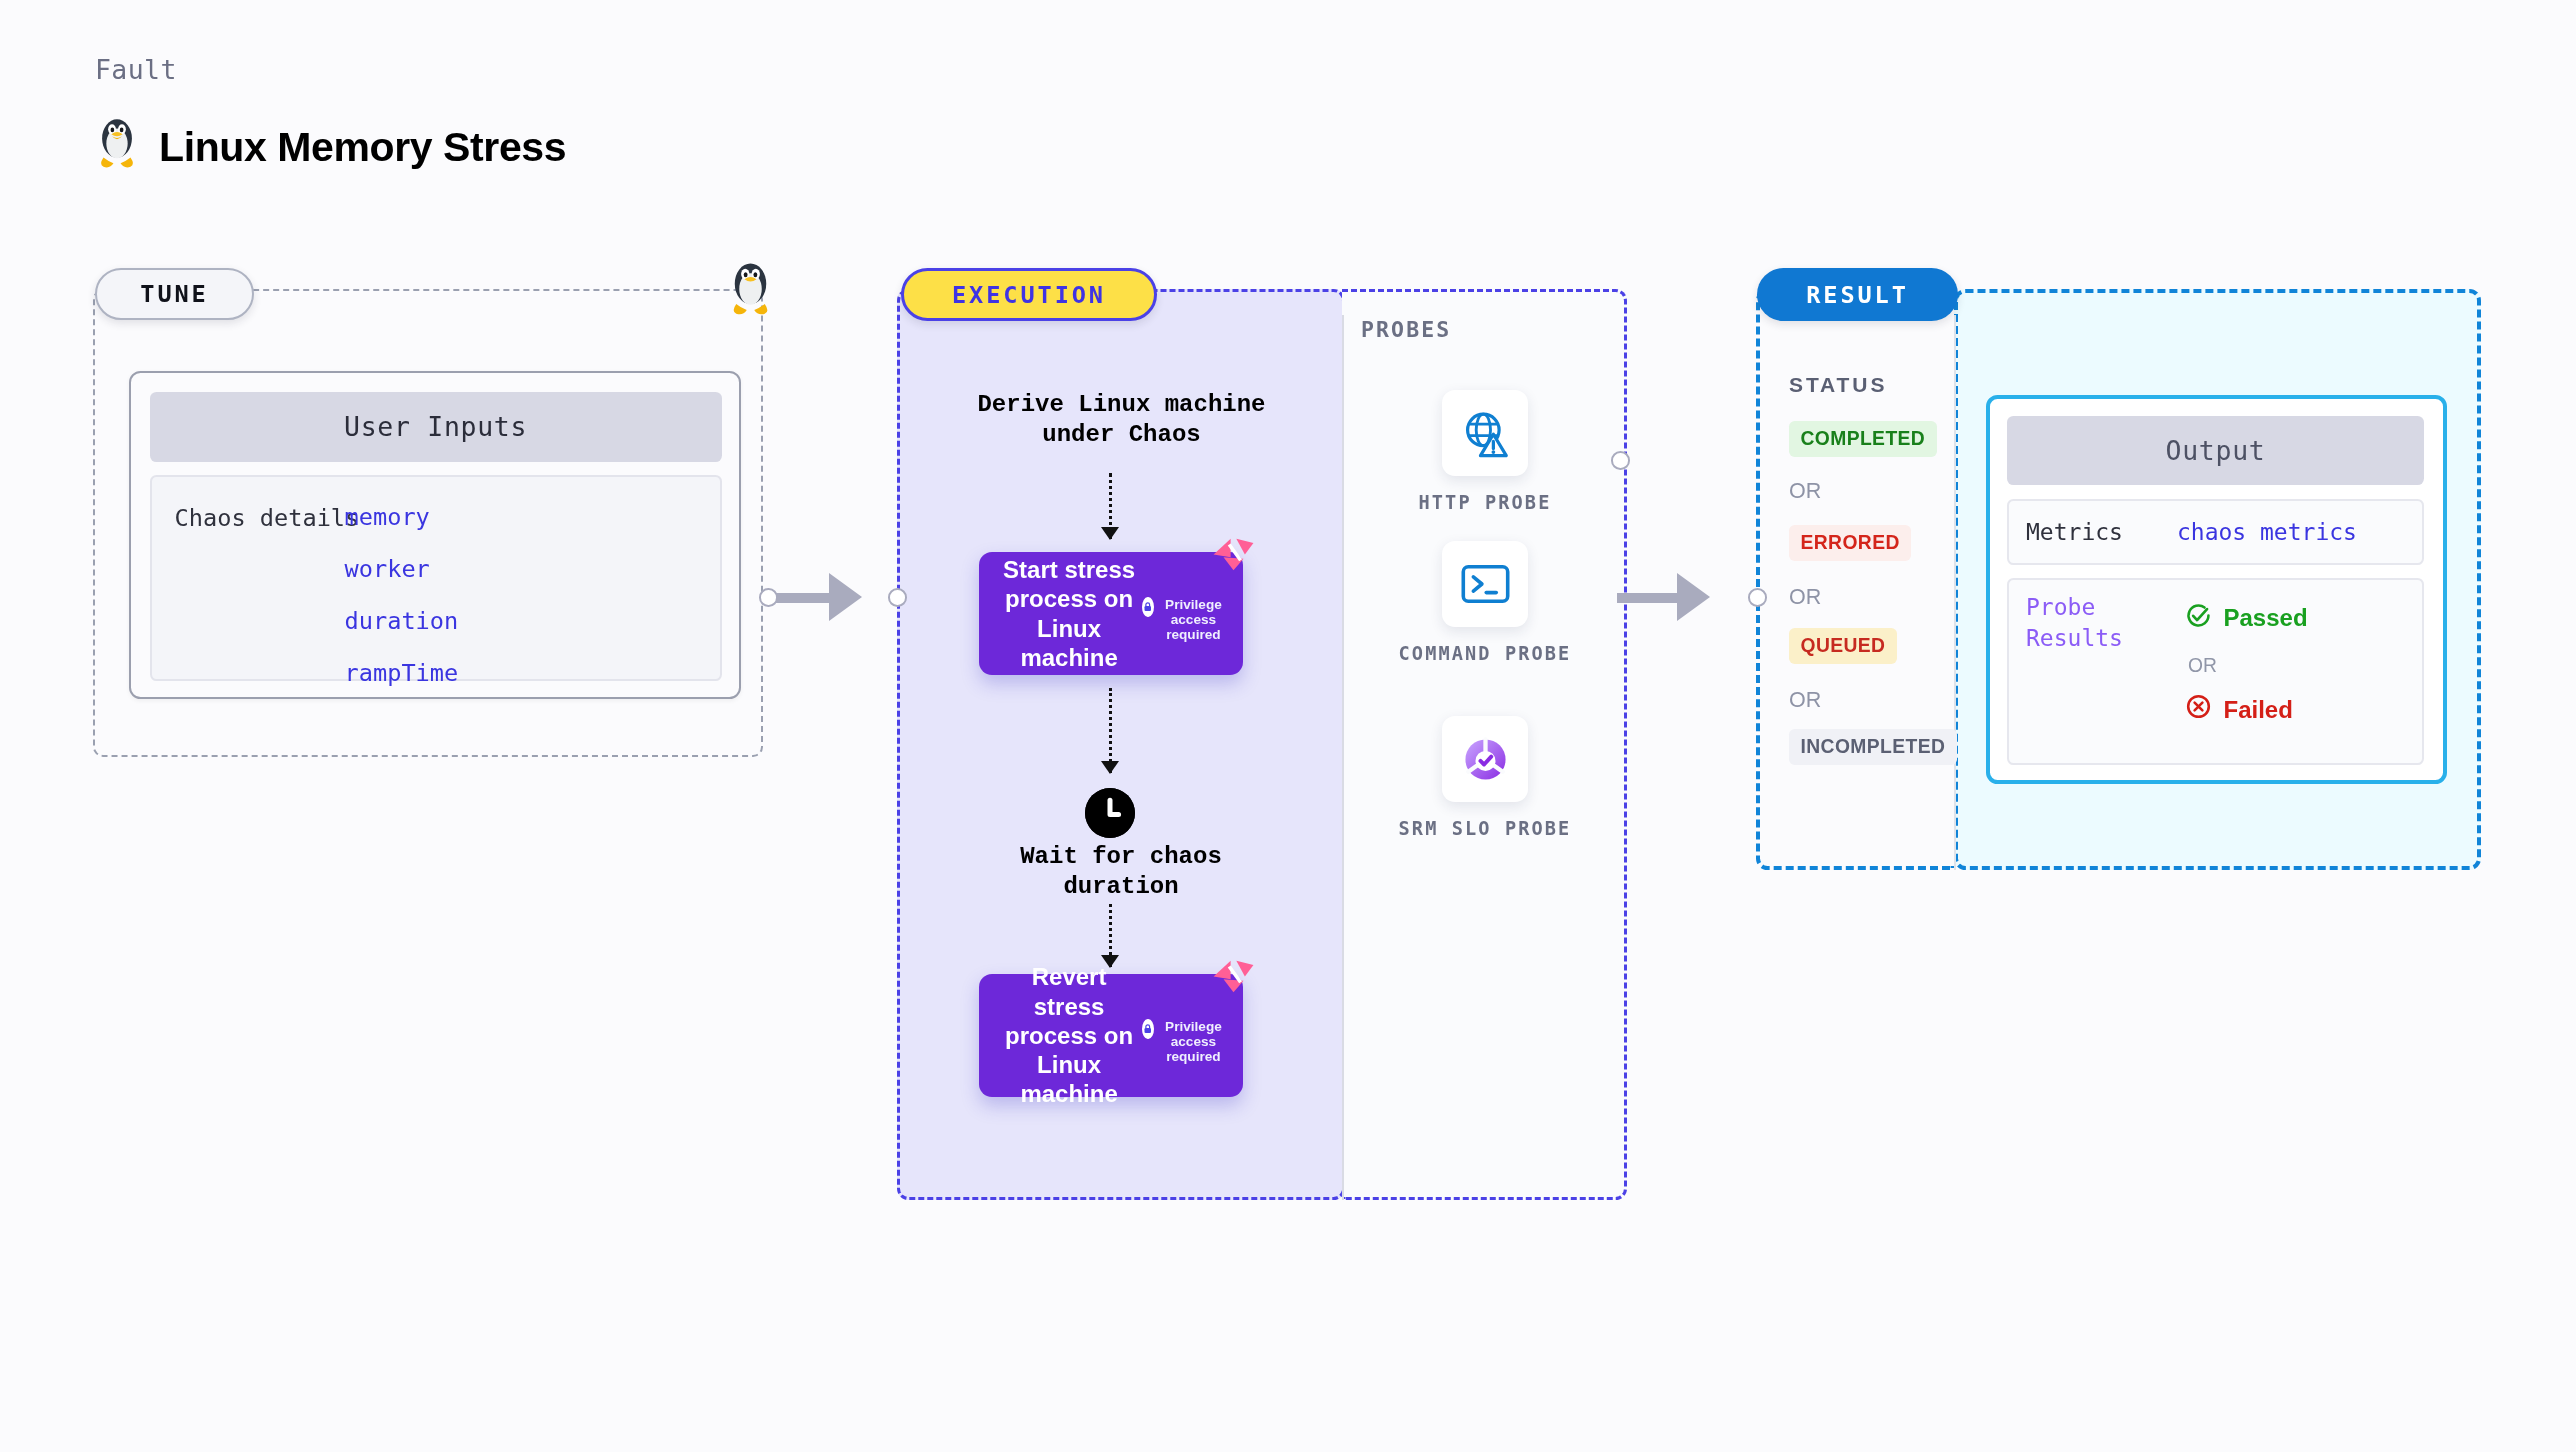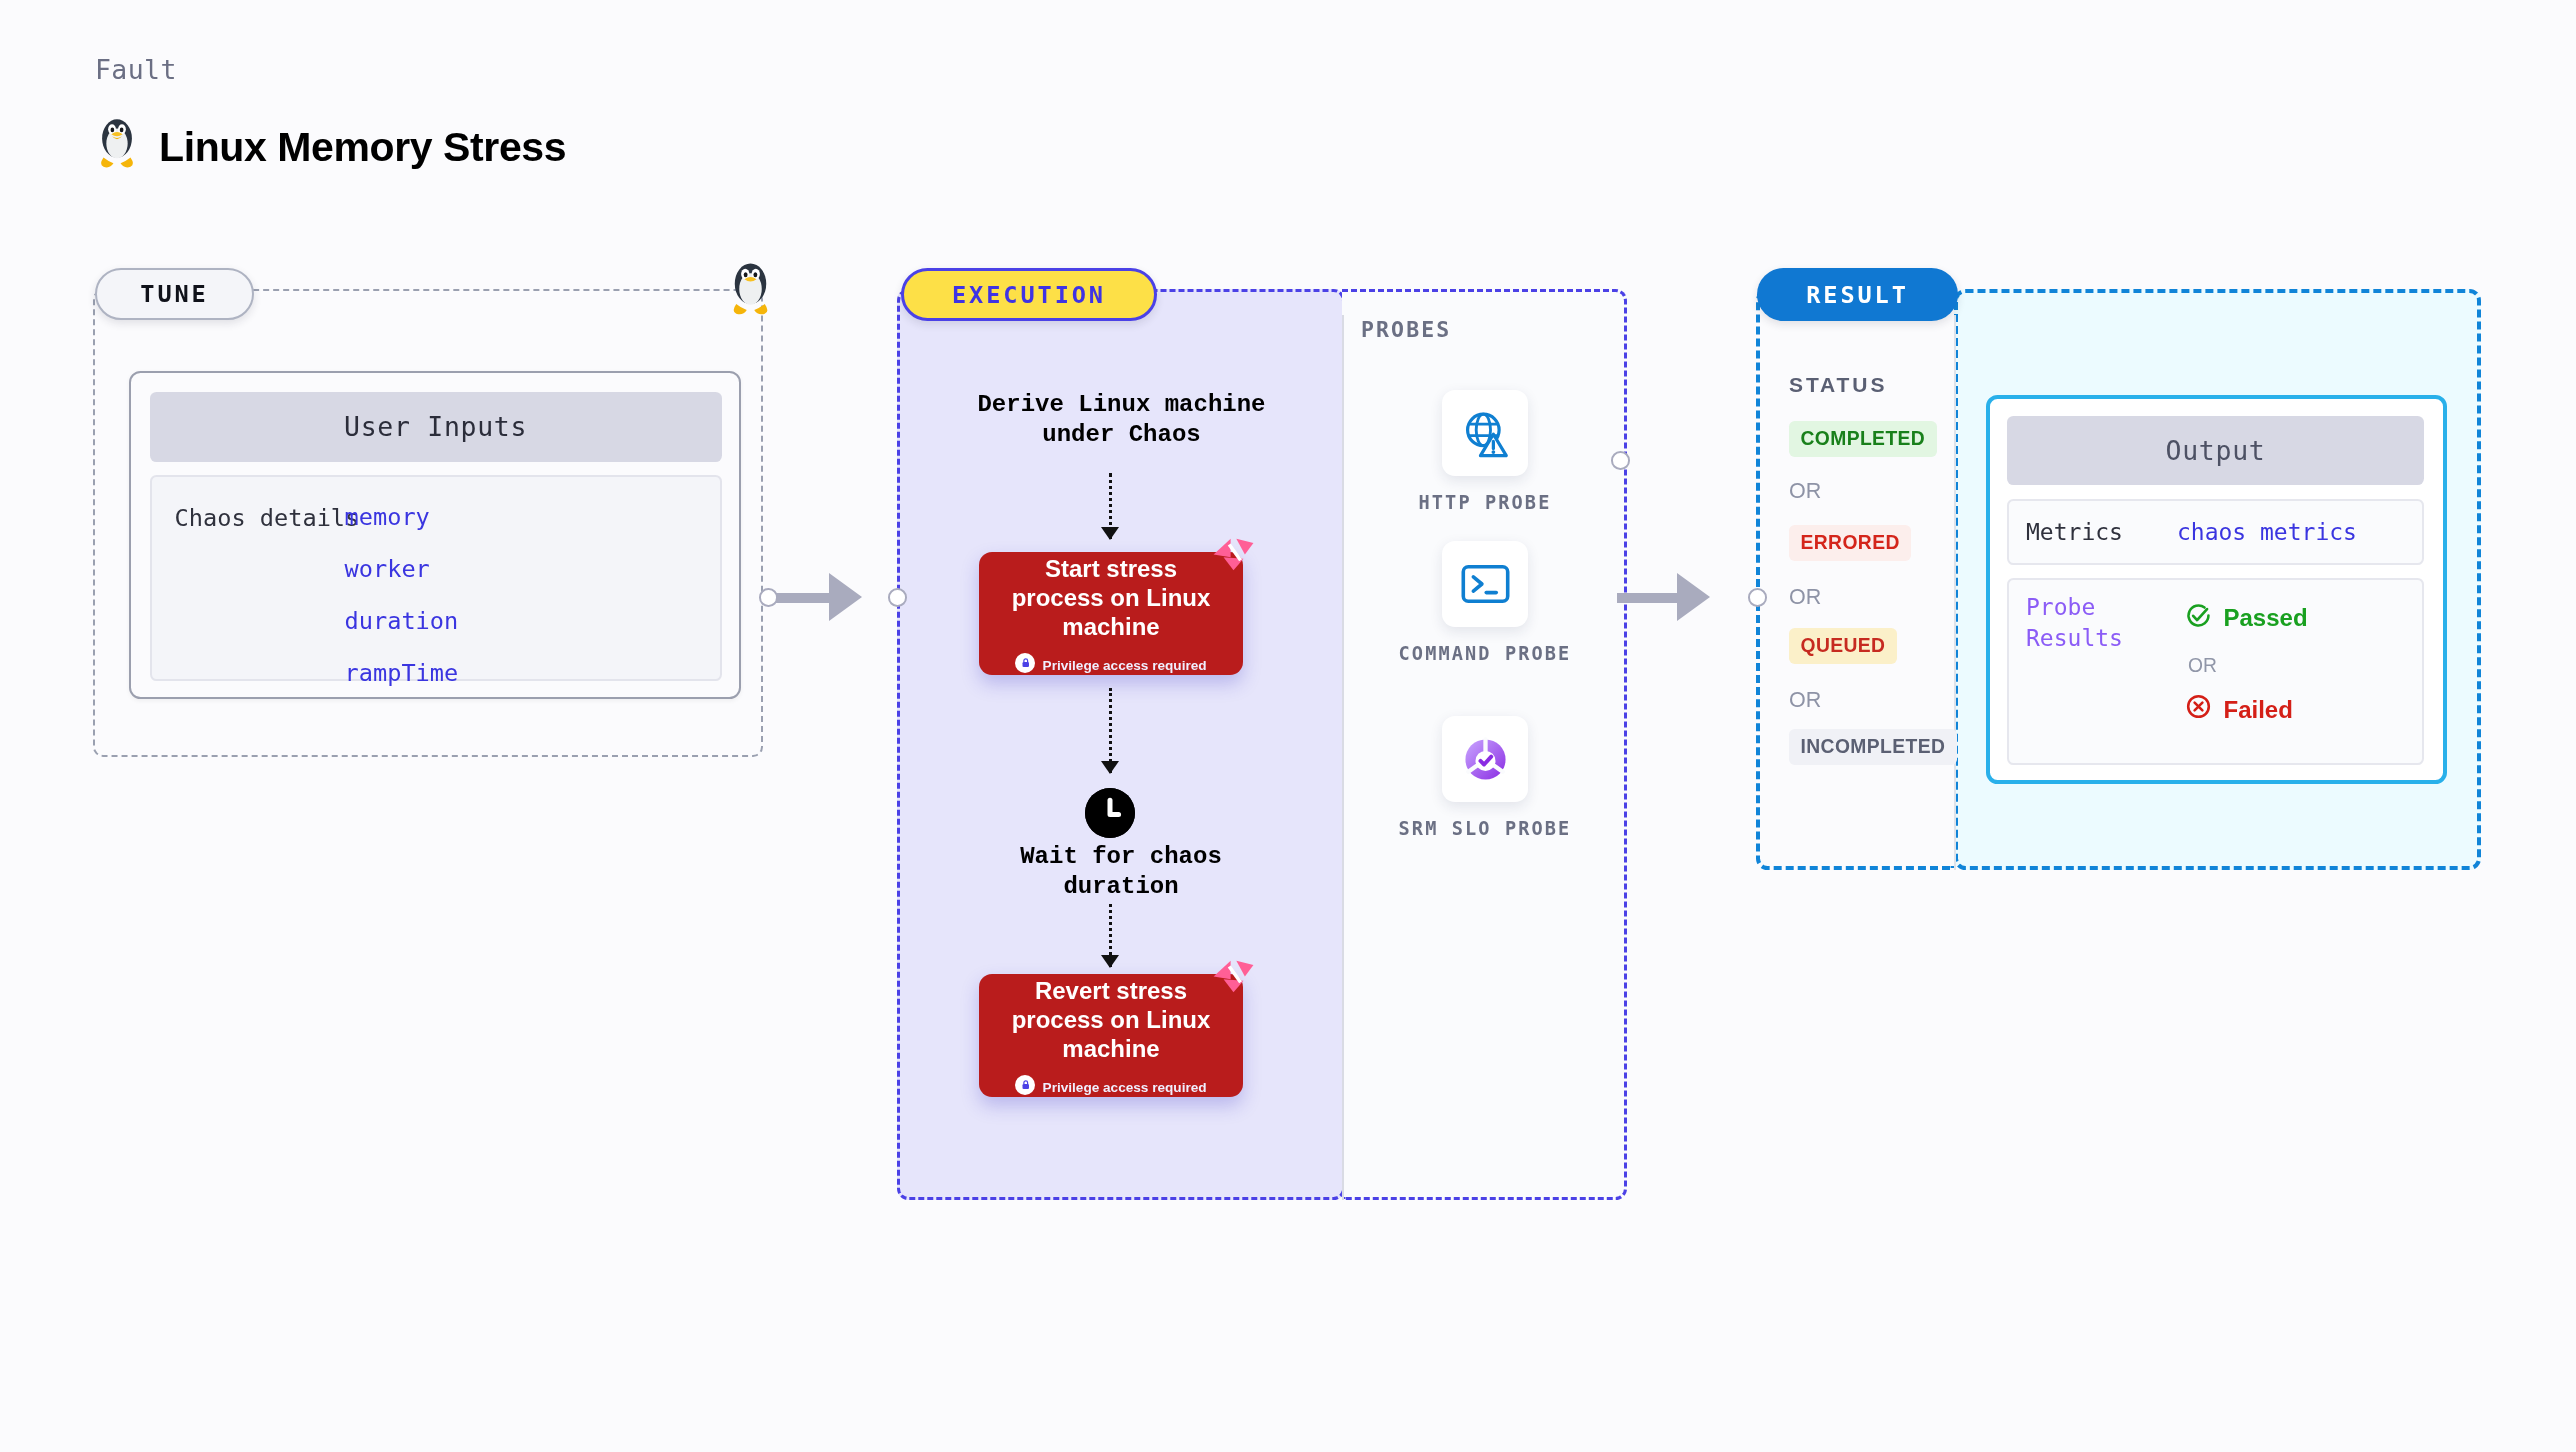--- a/index.html
+++ b/index.html
@@ -99,28 +99,28 @@
     position:absolute;left:0;top:0;width:0;height:100%;
     border-left:3.6px dotted #111;
   }
   .dotted-arrow .head{
     position:absolute;left:-7.9px;bottom:-1.4px;width:0;height:0;
     border-left:9.3px solid transparent;border-right:9.3px solid transparent;
     border-top:13.6px solid #111;
   }
 
   .exec-card{
-    position:absolute;background:#b91c1c;border-radius:13px;
+    position:absolute;background:#6d28d9;border-radius:13px;
     box-shadow:0 8.6px 18.6px rgba(60,50,200,.25);
-    display:flex;flex-direction:column;align-items:center;justify-content:center;
+    display:flex;flex-direction:row;align-items:center;justify-content:center;
     color:#fff;text-align:center;box-sizing:border-box;padding:10px 17px;
   }
   .exec-card .title{font-size:24px;font-weight:bold;line-height:1.22;}
   .exec-card .priv{
-    display:flex;align-items:flex-end;gap:7.2px;margin-top:11.5px;
+    display:flex;align-items:flex-start;gap:7.2px;margin-top:11.5px;
     font-size:13.6px;font-weight:bold;color:#f0effe;
   }
   .lock-badge{
     width:20px;height:20px;border-radius:50%;background:#fff;
     display:flex;align-items:center;justify-content:center;
   }
   .harness-mark{position:absolute;right:-11.5px;top:-15.8px;width:43px;height:37px;}
 
   #start-card{left:979px;top:552px;width:264px;height:123px;}
   #revert-card{left:979px;top:974px;width:264px;height:123px;}

